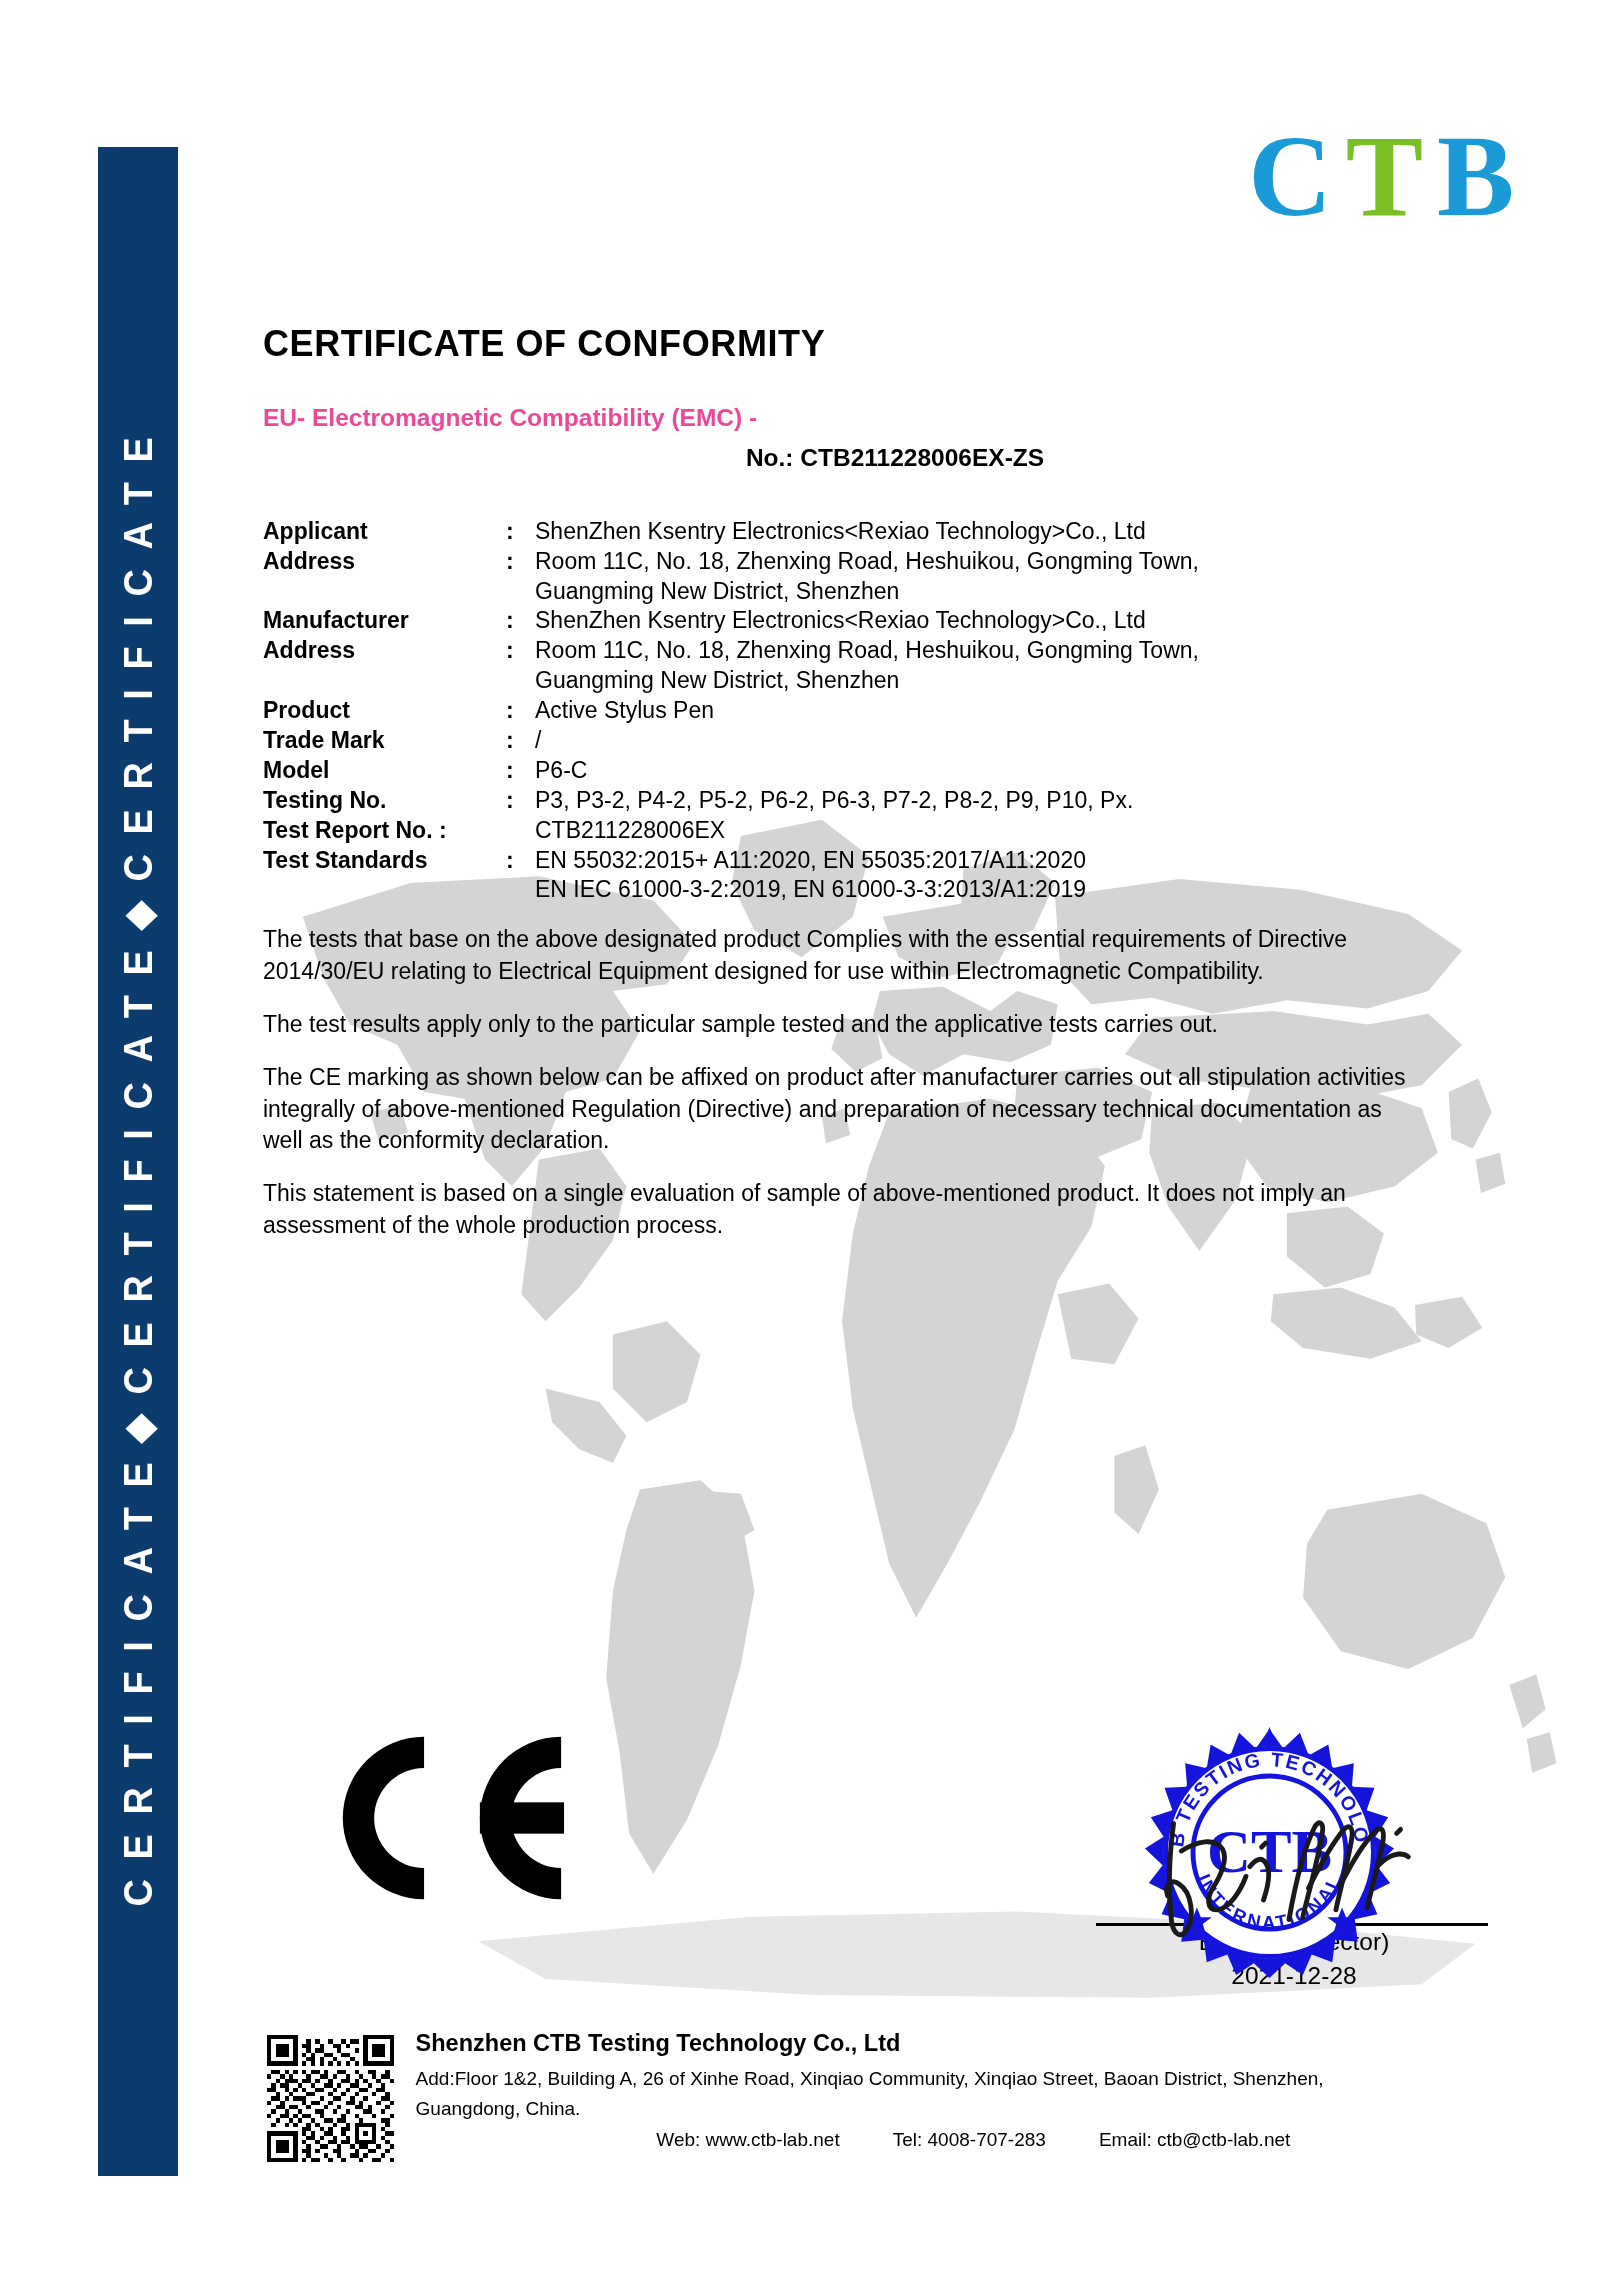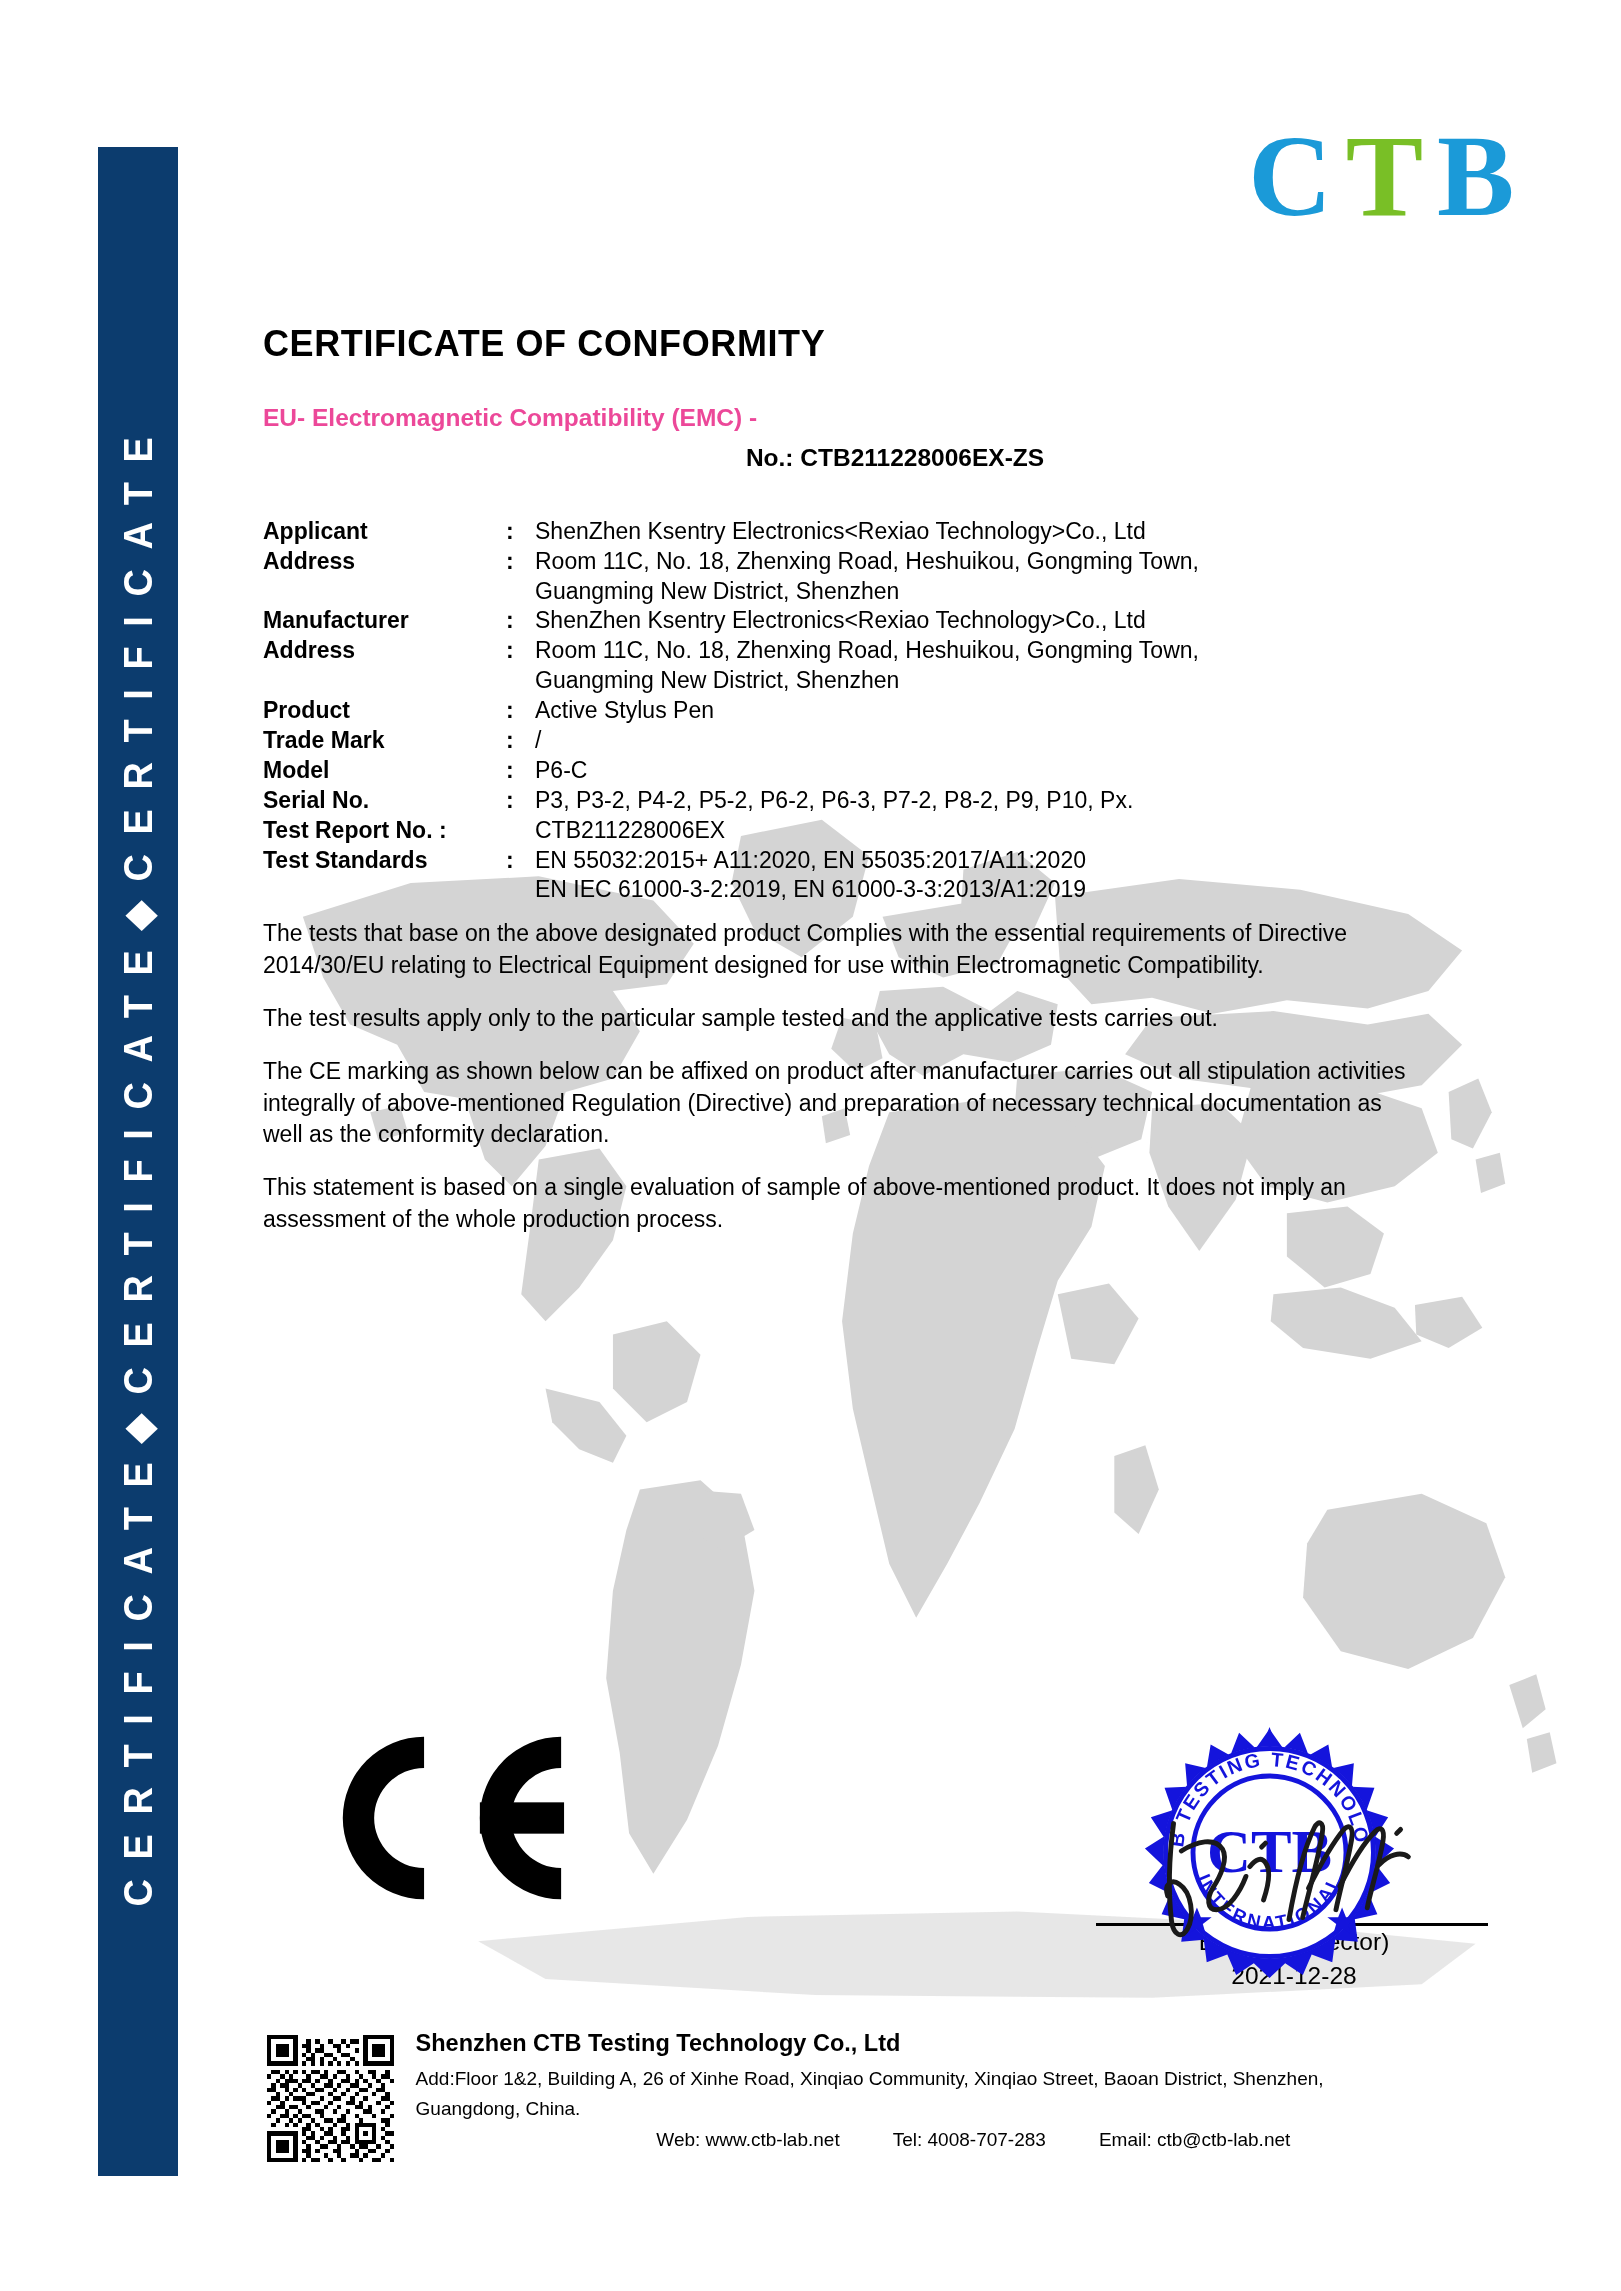--- a/index.html
+++ b/index.html
@@ -143,21 +143,21 @@
 
   
   .para {
     font-size:23px;
     line-height:1.37;
     color:#000;
     margin:21.6px 0 0 0;
     width:1152px;
     text-align:left;
   }
-  .para:first-of-type { margin-top:13px; }
+  .para:first-of-type { margin-top:19px; }
 
   
   .ce-mark {
     position:absolute;
     left:323px; top:1725px;
     width:255px; height:186px;
     z-index:2;
   }
   .ce-mark svg { width:100%; height:100%; display:block; }
 
@@ -375,21 +375,21 @@
             </td>
           </tr>
           <tr>
             <td class="label">Model</td>
             <td class="colon">:</td>
             <td class="value">
               <span class="ln">P6-C</span>
             </td>
           </tr>
           <tr>
-            <td class="label">Serial No.</td>
+            <td class="label">Testing No.</td>
             <td class="colon">:</td>
             <td class="value">
               <span class="ln">P3, P3-2, P4-2, P5-2, P6-2, P6-3, P7-2, P8-2, P9, P10, Px.</span>
             </td>
           </tr>
           <tr>
             <td class="label wide">Test Report No. :</td>
             <td class="colon"></td>
             <td class="value">
               <span class="ln">CTB211228006EX</span>

